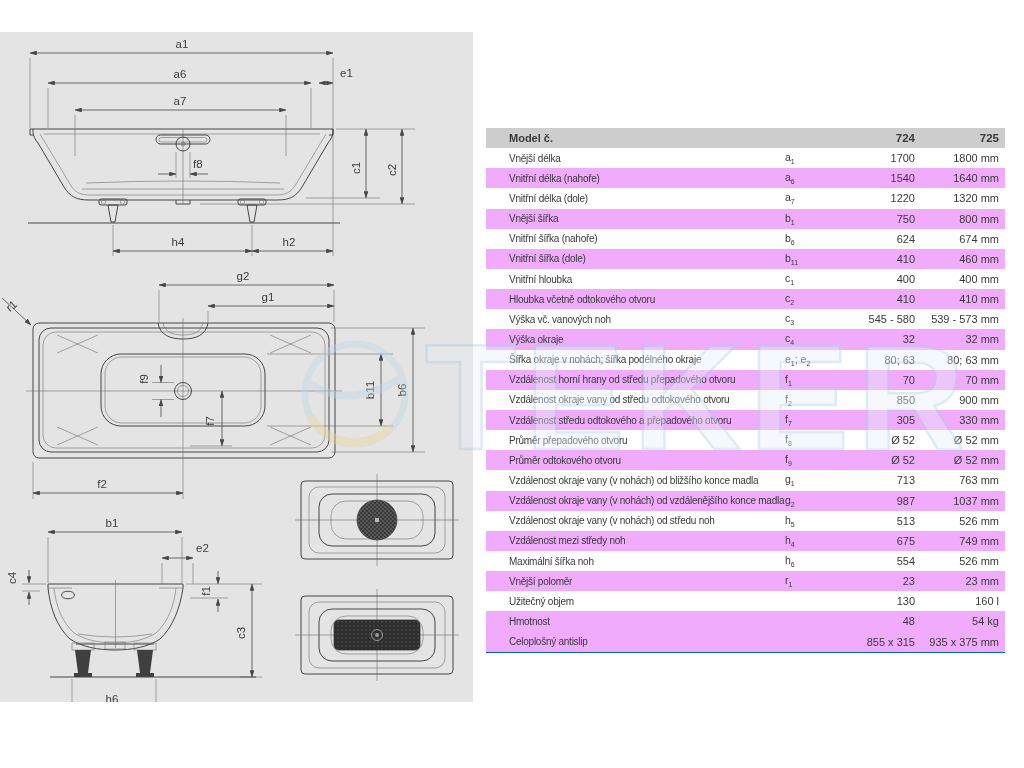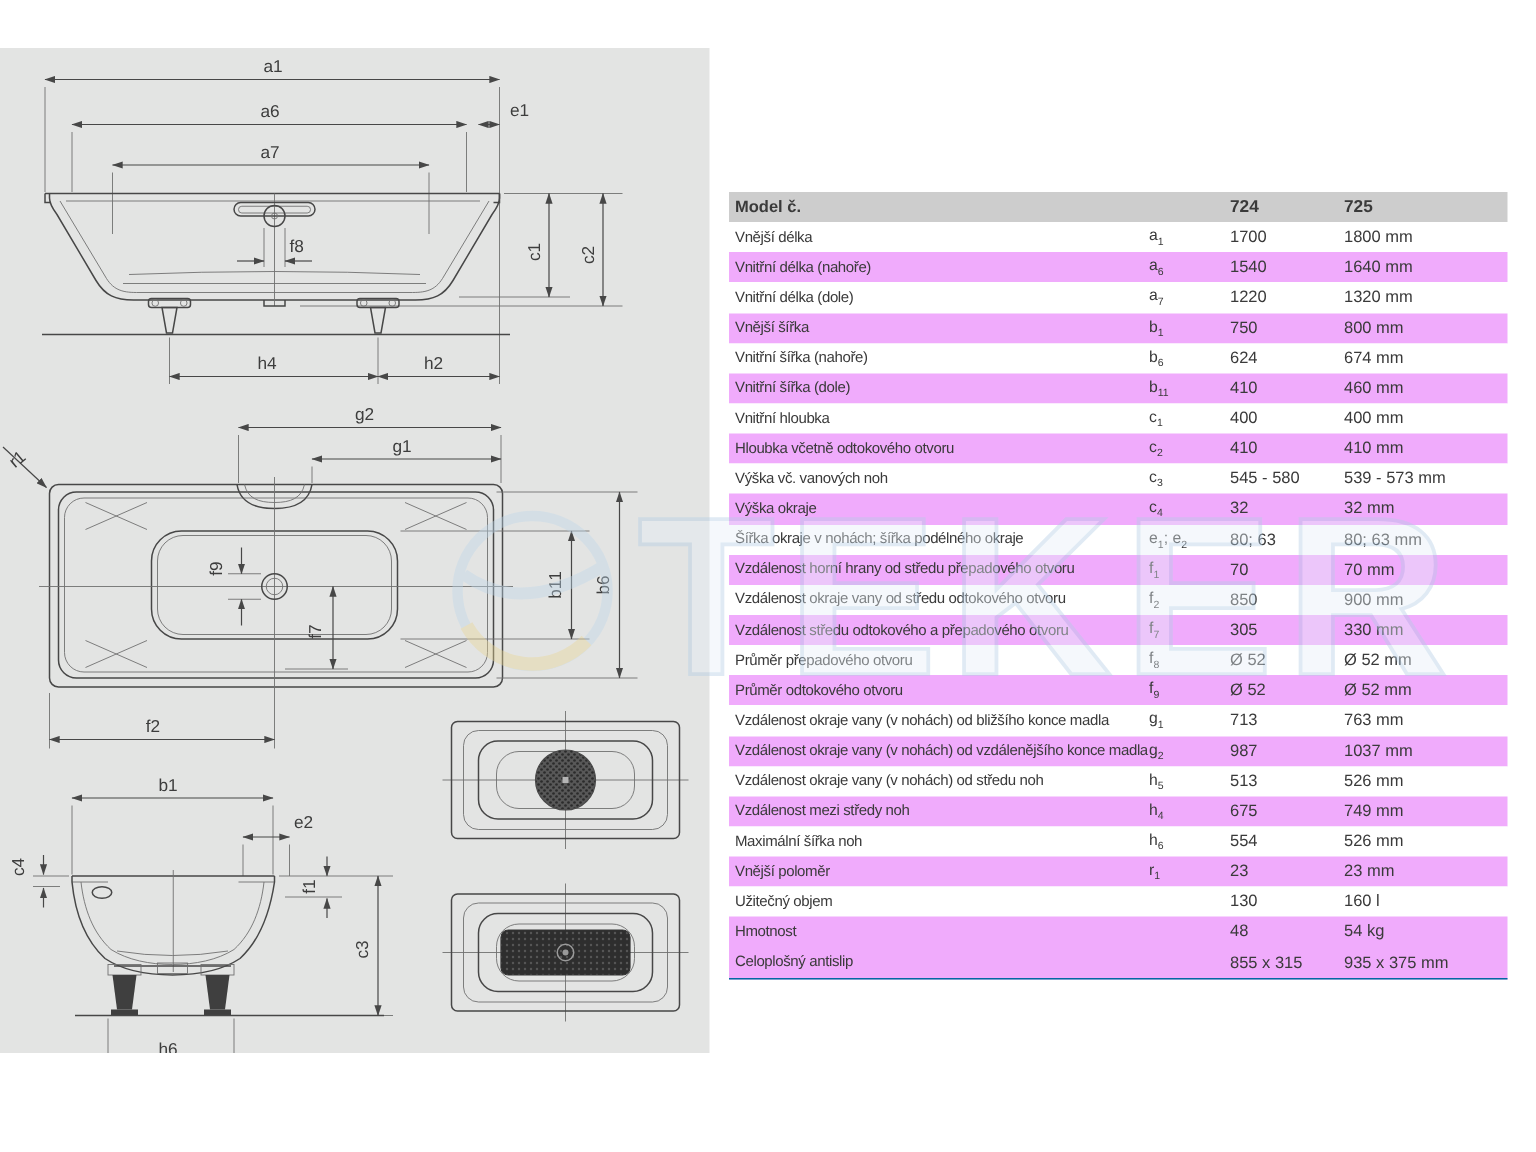--- a/index.html
+++ b/index.html
@@ -18,26 +18,26 @@
   .tn{stroke:#707070;stroke-width:0.6;fill:none;}
   .dm{stroke:#474747;stroke-width:0.8;fill:none;}
   
   .spec-table{
     position:absolute;left:486px;top:128px;width:519px;z-index:2;
     color:#3a3a3a;
   }
   .trow{display:flex;align-items:center;height:20.15px;background:#ffffff;}
   .trow.alt{background:#f0abfc;}
   .trow.thead{background:#cdcdcd;font-weight:bold;}
-  .c-label{width:276px;padding-left:4px;font-size:10px;letter-spacing:-0.25px;white-space:nowrap;overflow:visible;}
+  .c-label{width:276px;padding-left:23px;font-size:10px;letter-spacing:-0.25px;white-space:nowrap;overflow:visible;}
   .thead .c-label{font-size:11px;letter-spacing:0;}
   .c-sym{width:54px;font-size:10.5px;}
   .c-sym sub{font-size:7px;line-height:1;}
-  .c-v1{width:76px;font-size:11px;white-space:nowrap;}
-  .c-v2{flex:1;padding-right:6px;font-size:11px;white-space:nowrap;}
+  .c-v1{width:76px;text-align:right;font-size:11px;white-space:nowrap;}
+  .c-v2{flex:1;text-align:right;padding-right:6px;font-size:11px;white-space:nowrap;}
   .thead .c-v1,.thead .c-v2{font-size:11.5px;}
   .trow:last-child{border-bottom:1px solid #0369a1;}
   
   .wm{
     position:absolute;left:293px;top:299px;width:716px;height:186px;
     z-index:3;opacity:0.40;pointer-events:none;
   }
   .wm text{
     font-family:"Liberation Sans",sans-serif;font-weight:bold;
     font-size:150px;letter-spacing:8px;

